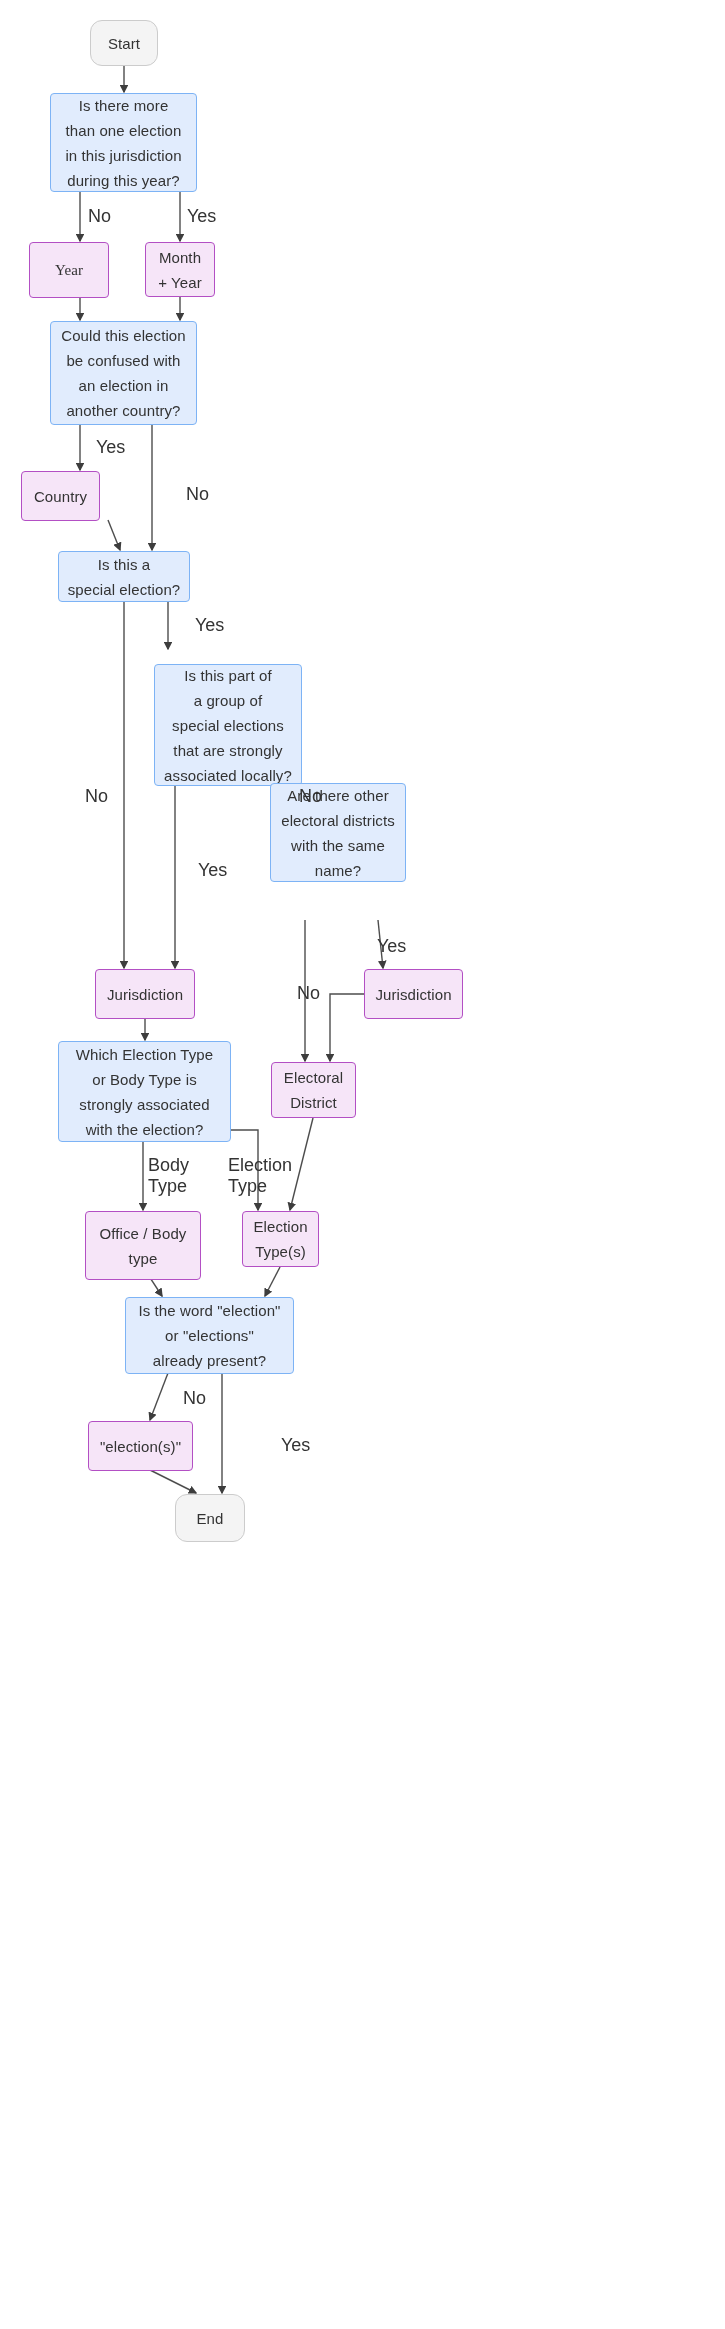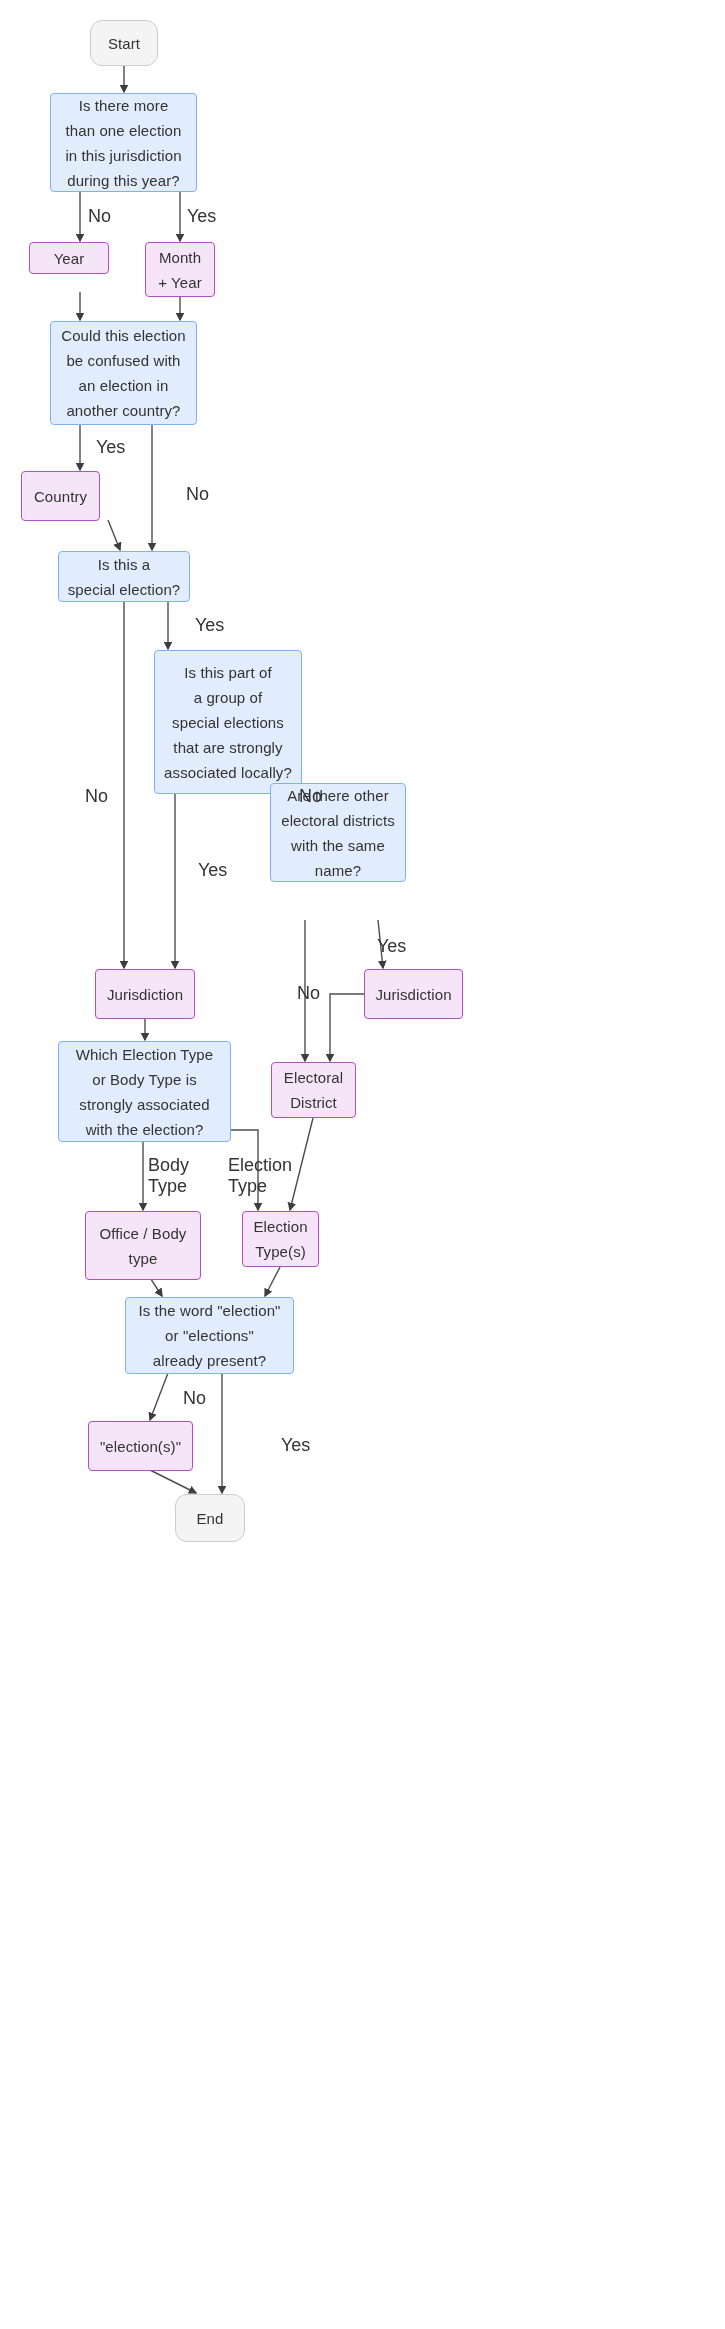--- a/index.html
+++ b/index.html
@@ -131,36 +131,36 @@
     </g>
   </svg>
 
   <div class="node terminal" style="left:90px; top:20px; width:68px; height:46px;">Start</div>
 
   <div class="node decision" style="left:50px; top:93px; width:147px; height:99px;">Is there more
 than one election
 in this jurisdiction
 during this year?</div>
 
-  <div class="node outcome" style="left:29px; top:242px; width:80px; height:32px;">Year</div>
+  <div class="node outcome" style="left:29px; top:242px; width:80px; height:56px;font-family:Liberation Serif, serif;">Year</div>
 
   <div class="node outcome" style="left:145px; top:242px; width:70px; height:55px;">Month
 + Year</div>
 
   <div class="node decision" style="left:50px; top:321px; width:147px; height:104px;">Could this election
 be confused with
 an election in
 another country?</div>
 
   <div class="node outcome" style="left:21px; top:471px; width:79px; height:50px;">Country</div>
 
   <div class="node decision" style="left:58px; top:551px; width:132px; height:51px;">Is this a
 special election?</div>
 
-  <div class="node decision" style="left:154px; top:650px; width:148px; height:144px;">Is this part of
+  <div class="node decision" style="left:154px; top:664px; width:148px; height:122px;">Is this part of
 a group of
 special elections
 that are strongly
 associated locally?</div>
 
   <div class="node decision" style="left:270px; top:783px; width:136px; height:99px;">Are there other
 electoral districts
 with the same
 name?</div>
 

